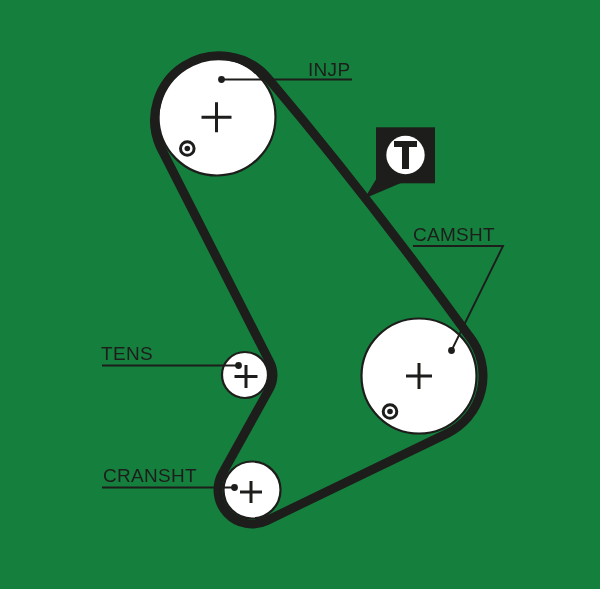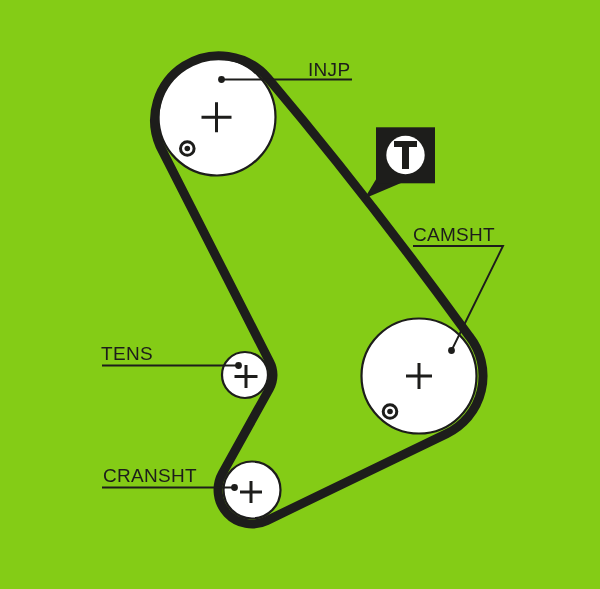--- a/index.html
+++ b/index.html
@@ -4,21 +4,21 @@
 <style>
   html, body {
     margin: 0;
     padding: 0;
     background: #ffffff;
   }
   .stage {
     position: relative;
     width: 600px;
     height: 589px;
-    background: #84cc16;
+    background: #15803d;
     overflow: hidden;
     font-family: "Liberation Sans", sans-serif;
   }
   svg { display: block; }
 
   .pulley-circle {
     fill: #ffffff;
     stroke: #1d1d1b;
     stroke-width: 2.2;
   }

